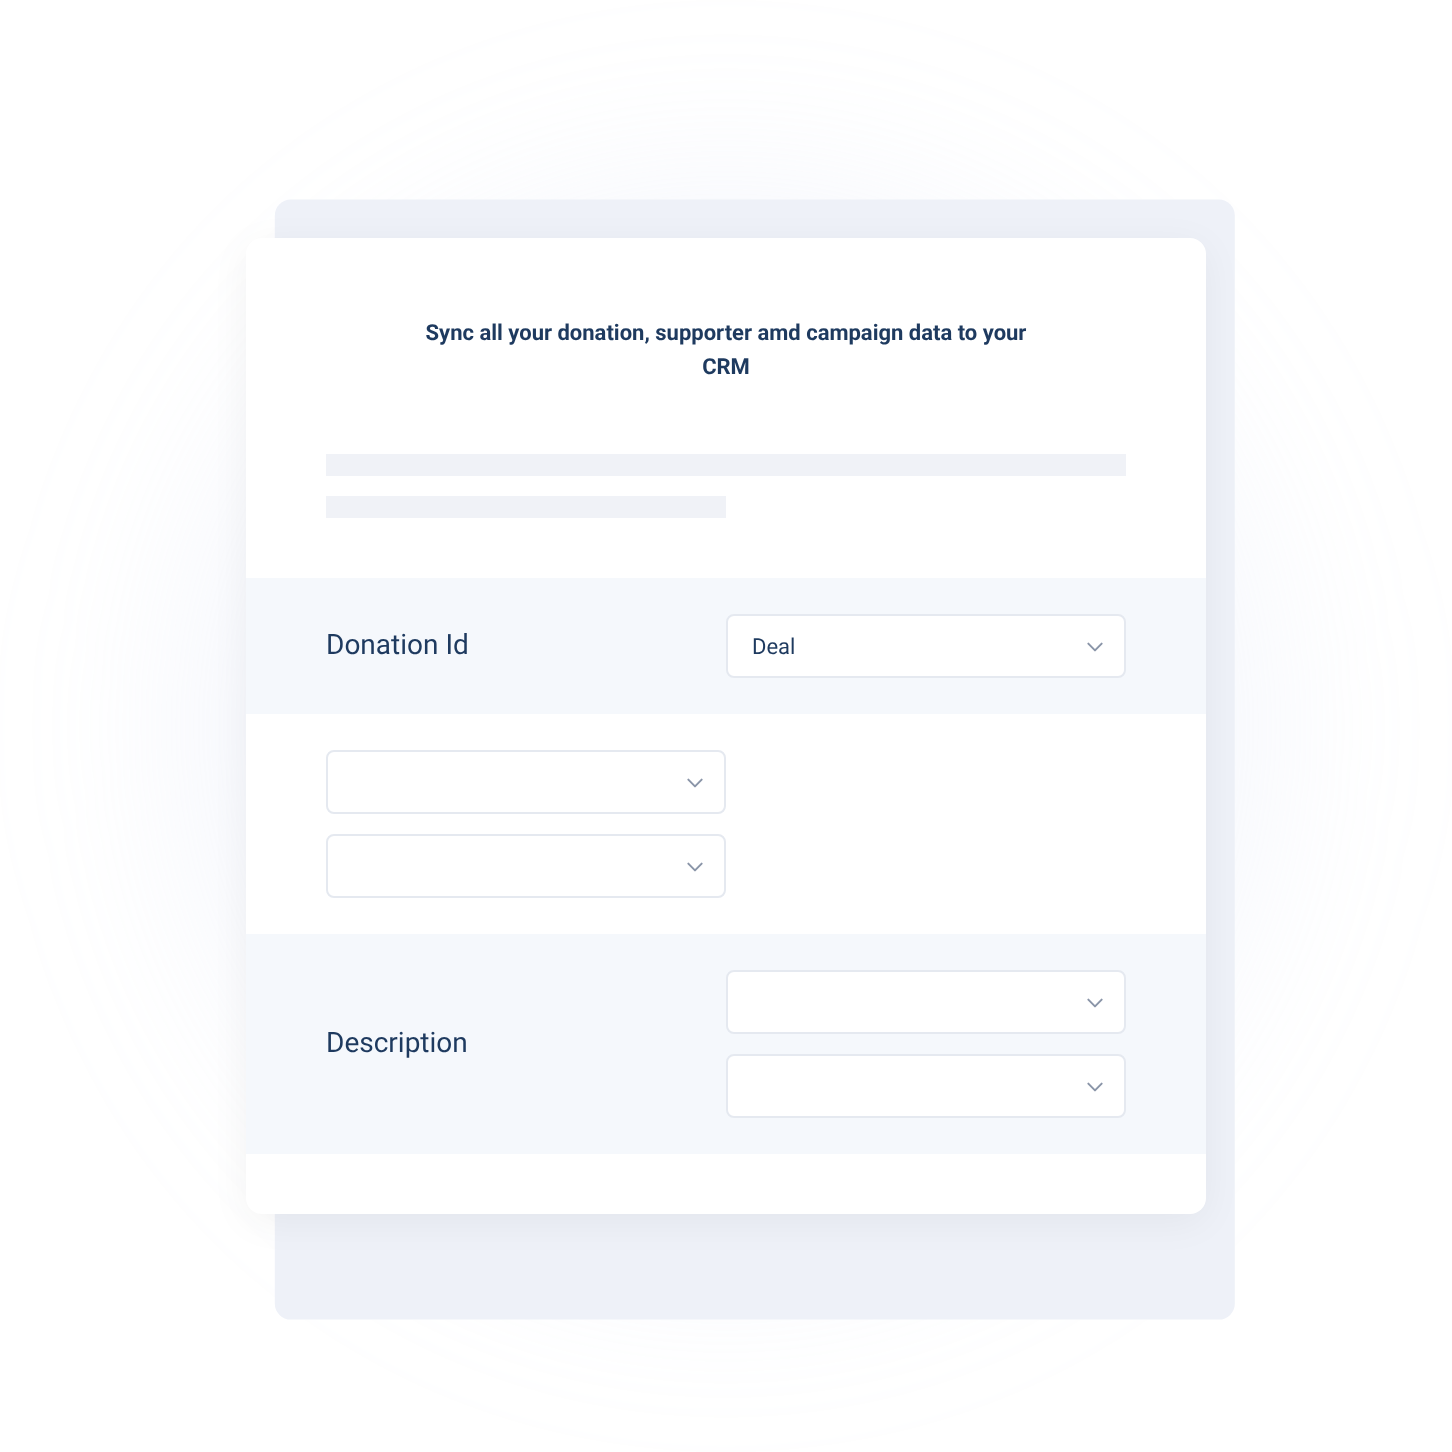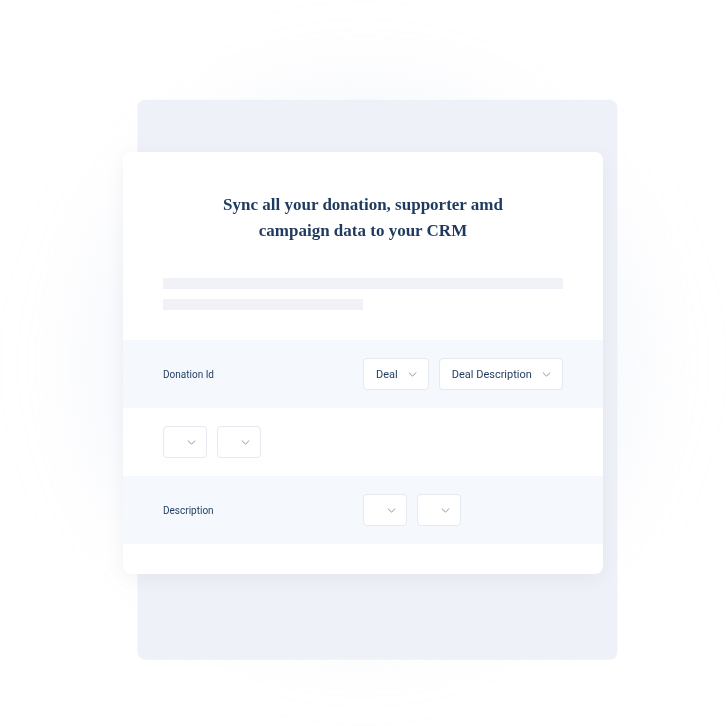--- a/index.html
+++ b/index.html
@@ -47,28 +47,27 @@
       position: relative;
       width: 480px;
       background: #ffffff;
       border-radius: 8px;
       z-index: 2;
       padding: 40px 0 30px 0;
       box-shadow: 0 4px 20px rgba(0, 0, 0, 0.05);
     }
     
     .card-title {
-      font-size: 17px;
+      font-size: 11px;
       font-weight: 700;
       color: #1e3a5f;
       text-align: center;
       padding: 0 80px;
       line-height: 1.5;
       margin-bottom: 35px;
-      font-family: Liberation Serif, serif;
     }
     
     .placeholder-bars {
       padding: 0 40px;
       margin-bottom: 30px;
     }
     
     .placeholder-bar {
       height: 11px;
       background: #f0f2f7;
@@ -89,28 +88,28 @@
       padding: 18px 40px;
       gap: 20px;
     }
     
     .mapping-row.alt {
       background: #f5f8fc;
     }
     
     .field-label {
       flex: 1;
-      font-size: 10px;
+      font-size: 14px;
       color: #1e3a5f;
       font-weight: 400;
     }
     
     .selects-column {
       display: flex;
-      flex-direction: row;
+      flex-direction: column;
       gap: 10px;
       width: 200px;
     }
     
     .select-box {
       position: relative;
       background: #ffffff;
       border: 1px solid #e5e9f0;
       border-radius: 4px;
       height: 32px;
@@ -162,28 +161,20 @@
     <div class="field-label">Donation Id</div>
     <div class="selects-column">
       <div class="select-box">
         <span class="select-value">Deal</span>
         <span class="select-chevron">
           <svg viewBox="0 0 10 6" fill="none">
               <path d="M1 1L5 5L9 1" stroke="#8a95a8" stroke-width="1.2" stroke-linecap="round" stroke-linejoin="round"></path>
             </svg>
         </span>
       </div>
-      <div class="select-box">
-        <span class="select-value">Deal Description</span>
-        <span class="select-chevron">
-          <svg viewBox="0 0 10 6" fill="none">
-              <path d="M1 1L5 5L9 1" stroke="#8a95a8" stroke-width="1.2" stroke-linecap="round" stroke-linejoin="round"></path>
-            </svg>
-        </span>
-      </div>
     </div>
   </div>
 
   <div class="mapping-row">
     <div class="selects-column">
       <div class="select-box">
         <span class="select-value"></span>
         <span class="select-chevron">
           <svg viewBox="0 0 10 6" fill="none">
               <path d="M1 1L5 5L9 1" stroke="#8a95a8" stroke-width="1.2" stroke-linecap="round" stroke-linejoin="round"></path>

